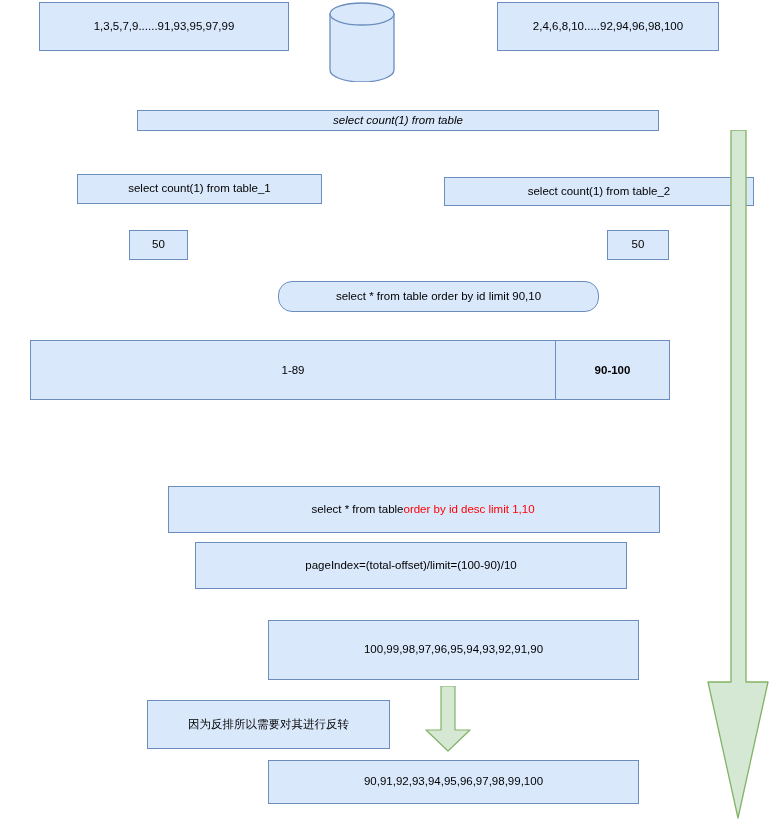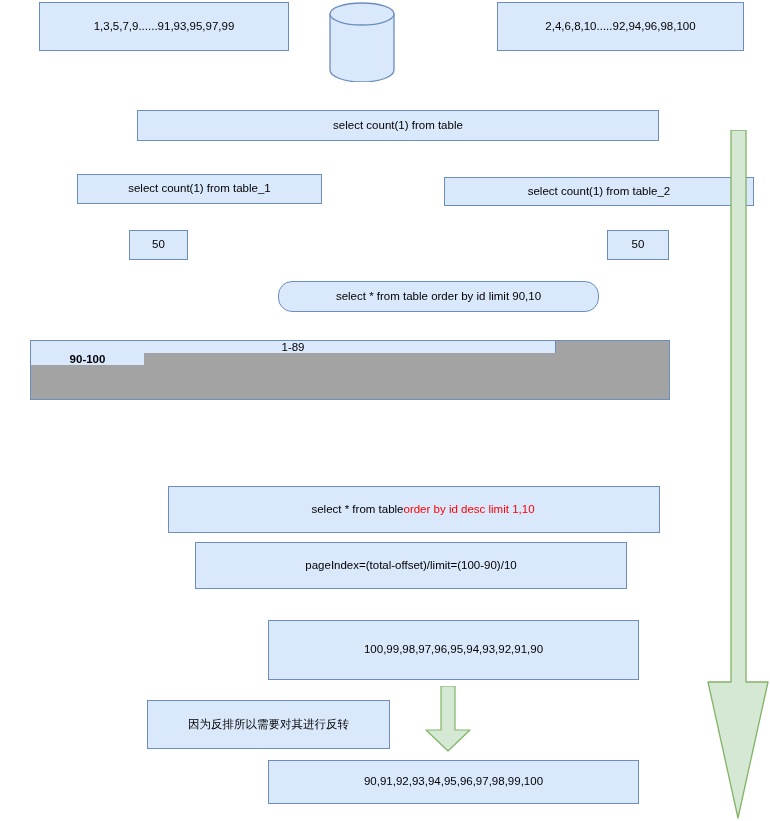--- a/index.html
+++ b/index.html
@@ -39,21 +39,20 @@
   .node.cjk {
     font-family: "DejaVu Sans", "Liberation Sans", sans-serif;
     font-size: 11.5px;
   }
   .split-wrap {
     position: absolute;
     box-sizing: border-box;
     display: flex;
     background: #a3a3a3;
     border: 1px solid #6c8ebf;
-    flex-direction: column;
   }
   .split-cell {
     box-sizing: border-box;
     display: flex;
     align-items: center;
     justify-content: center;
     font-size: 11.5px;
     color: #000;
     background: #dae8fc;
   }
@@ -77,25 +76,25 @@
 
   <div class="node" style="left:2px; top:2px; width:250px; height:49px;">
     <span>1,3,5,7,9......91,93,95,97,99</span>
   </div>
 
   <svg class="cyl" style="left:329px; top:2px;" width="66" height="80" viewBox="0 0 66 80">
     <path d="M1,12 L1,68 A32,12 0 0 0 65,68 L65,12 Z" fill="#dae8fc" stroke="#6c8ebf" stroke-width="1.3"></path>
     <ellipse cx="33" cy="12" rx="32" ry="11" fill="#dae8fc" stroke="#6c8ebf" stroke-width="1.3"></ellipse>
   </svg>
 
-  <div class="node" style="left:460px; top:2px; width:247px; height:49px;">
+  <div class="node" style="left:460px; top:2px; width:222px; height:49px;">
     <span>2,4,6,8,10.....92,94,96,98,100</span>
   </div>
 
-  <div class="node" style="left:100px; top:110px; width:522px; height:31px;">
+  <div class="node" style="left:100px; top:110px; width:522px; height:21px;font-style:italic;">
     <span>select count(1) from table</span>
   </div>
 
   <div class="node" style="left:40px; top:174px; width:245px; height:30px;">
     <span>select count(1) from table_1</span>
   </div>
 
   <div class="node" style="left:407px; top:177px; width:310px; height:29px;">
     <span>select count(1) from table_2</span>
   </div>

